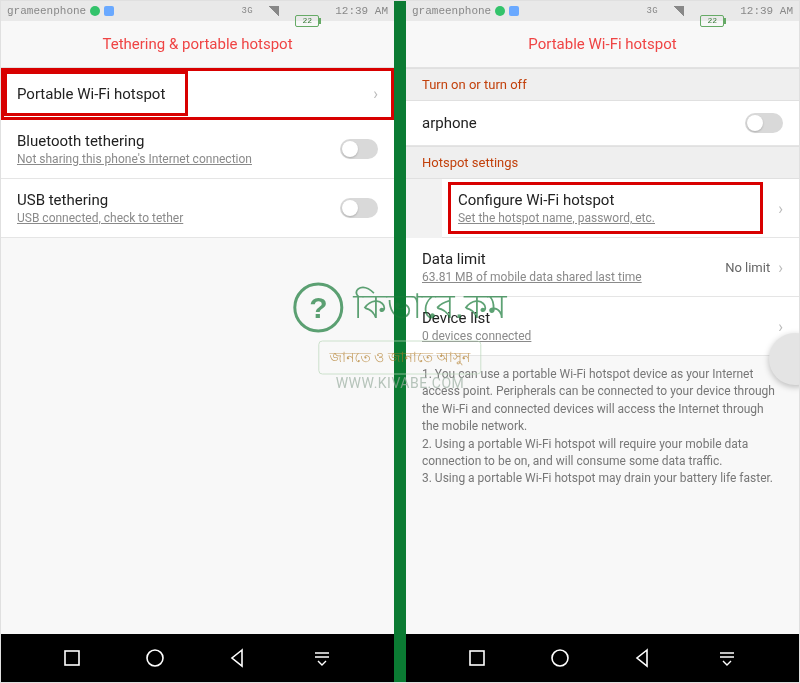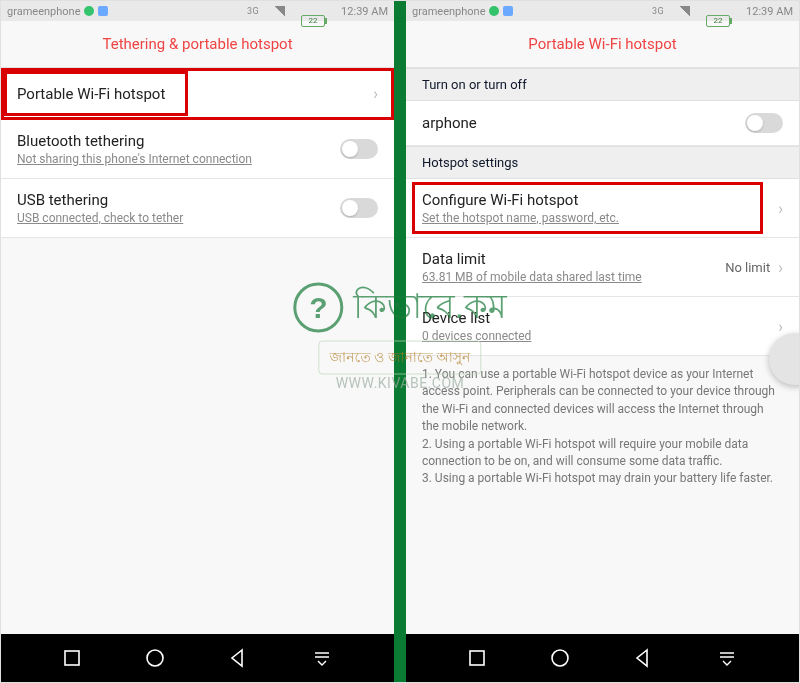--- a/index.html
+++ b/index.html
@@ -37,20 +37,21 @@
   }
   
   .statusbar {
     height: 20px;
     background: #e9e9e9;
     display: flex;
     align-items: center;
     font-size: 11px;
     color: #888;
     padding: 0 6px;
+    font-family: Liberation Mono, monospace;
   }
   .statusbar .left {
     display: flex;
     align-items: center;
     gap: 4px;
   }
   .statusbar .right {
     margin-left: auto;
     display: flex;
     align-items: center;
@@ -95,21 +96,21 @@
     padding: 14px 0;
     background: #f8f8f8;
     border-bottom: 1px solid #e2e2e2;
     font-size: 15px;
     color: #ef4444;
   }
 
   .section-header {
     padding: 8px 16px;
     font-size: 13px;
-    color: #0f172a;
+    color: #c2410c;
     background: #efefef;
     border-top: 1px solid #e0e0e0;
     border-bottom: 1px solid #e0e0e0;
   }
 
   .row {
     background: #fff;
     padding: 12px 16px;
     border-bottom: 1px solid #e5e5e5;
     display: flex;
@@ -344,21 +345,21 @@
 
     <div class="row">
       <div class="texts">
         <div class="title">arphone</div>
       </div>
       <div class="toggle"></div>
     </div>
 
     <div class="section-header">Hotspot settings</div>
 
-    <div class="row" style="position:relative;">
+    <div class="row" style="position:relative;margin-left:36px;">
       <div class="texts">
         <div class="title">Configure Wi-Fi hotspot</div>
         <div class="subtitle">Set the hotspot name, password, etc.</div>
       </div>
       <span class="chev">›</span>
       <div class="highlight-inner" style="left:6px; right:36px; top:3px; bottom:3px;"></div>
     </div>
 
     <div class="row">
       <div class="texts">

